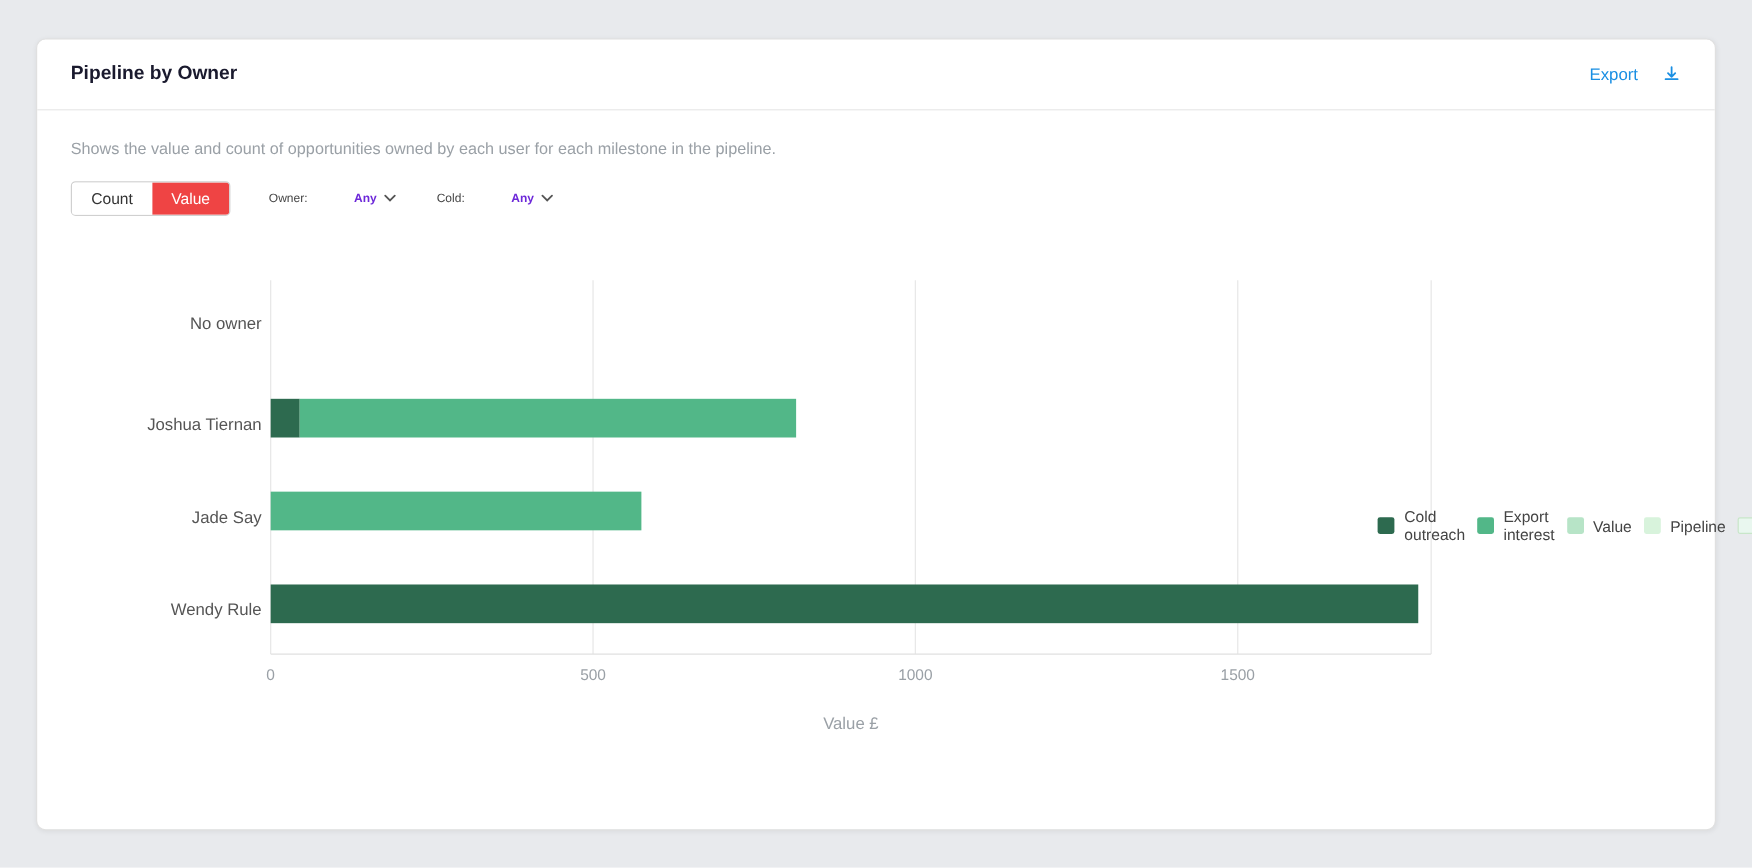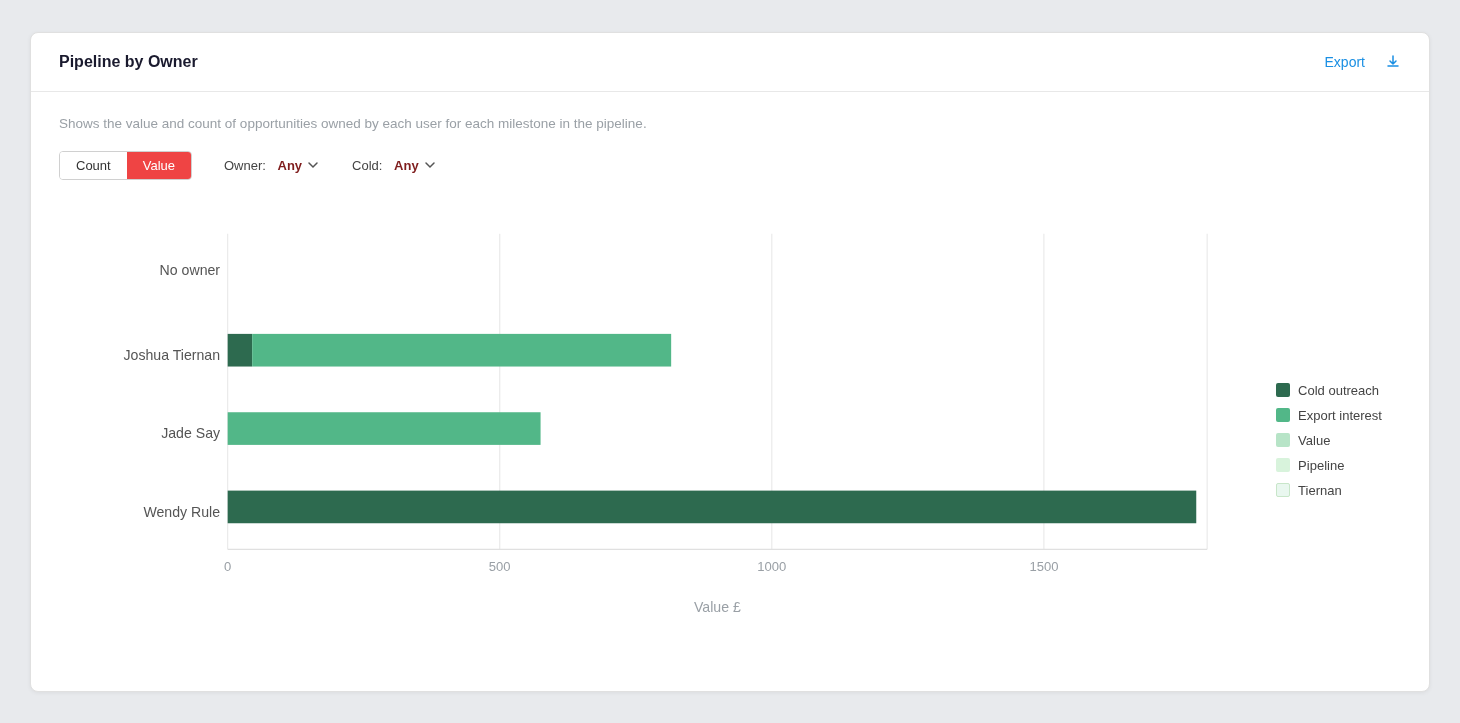--- a/index.html
+++ b/index.html
@@ -72,37 +72,38 @@
       color: #333;
     }
     .toggle-btn.active {
       background: #ef4444;
       color: #fff;
     }
     .filter-dropdown {
       display: flex;
       align-items: center;
       gap: 4px;
-      font-size: 13px;
+      font-size: 10px;
       color: #444;
       cursor: pointer;
       background: none;
       border: none;
     }
     .filter-dropdown strong {
-      color: #7f1d1d;
+      color: #6d28d9;
+      margin-left: 28px;
     }
     .chart-container {
       display: flex;
       gap: 0;
     }
     .legend {
       width: 160px;
       display: flex;
-      flex-direction: column;
+      flex-direction: row;
       justify-content: center;
       gap: 10px;
       padding-left: 20px;
       padding-top: 40px;
     }
     .legend-item {
       display: flex;
       align-items: center;
       gap: 8px;
       font-size: 13px;

